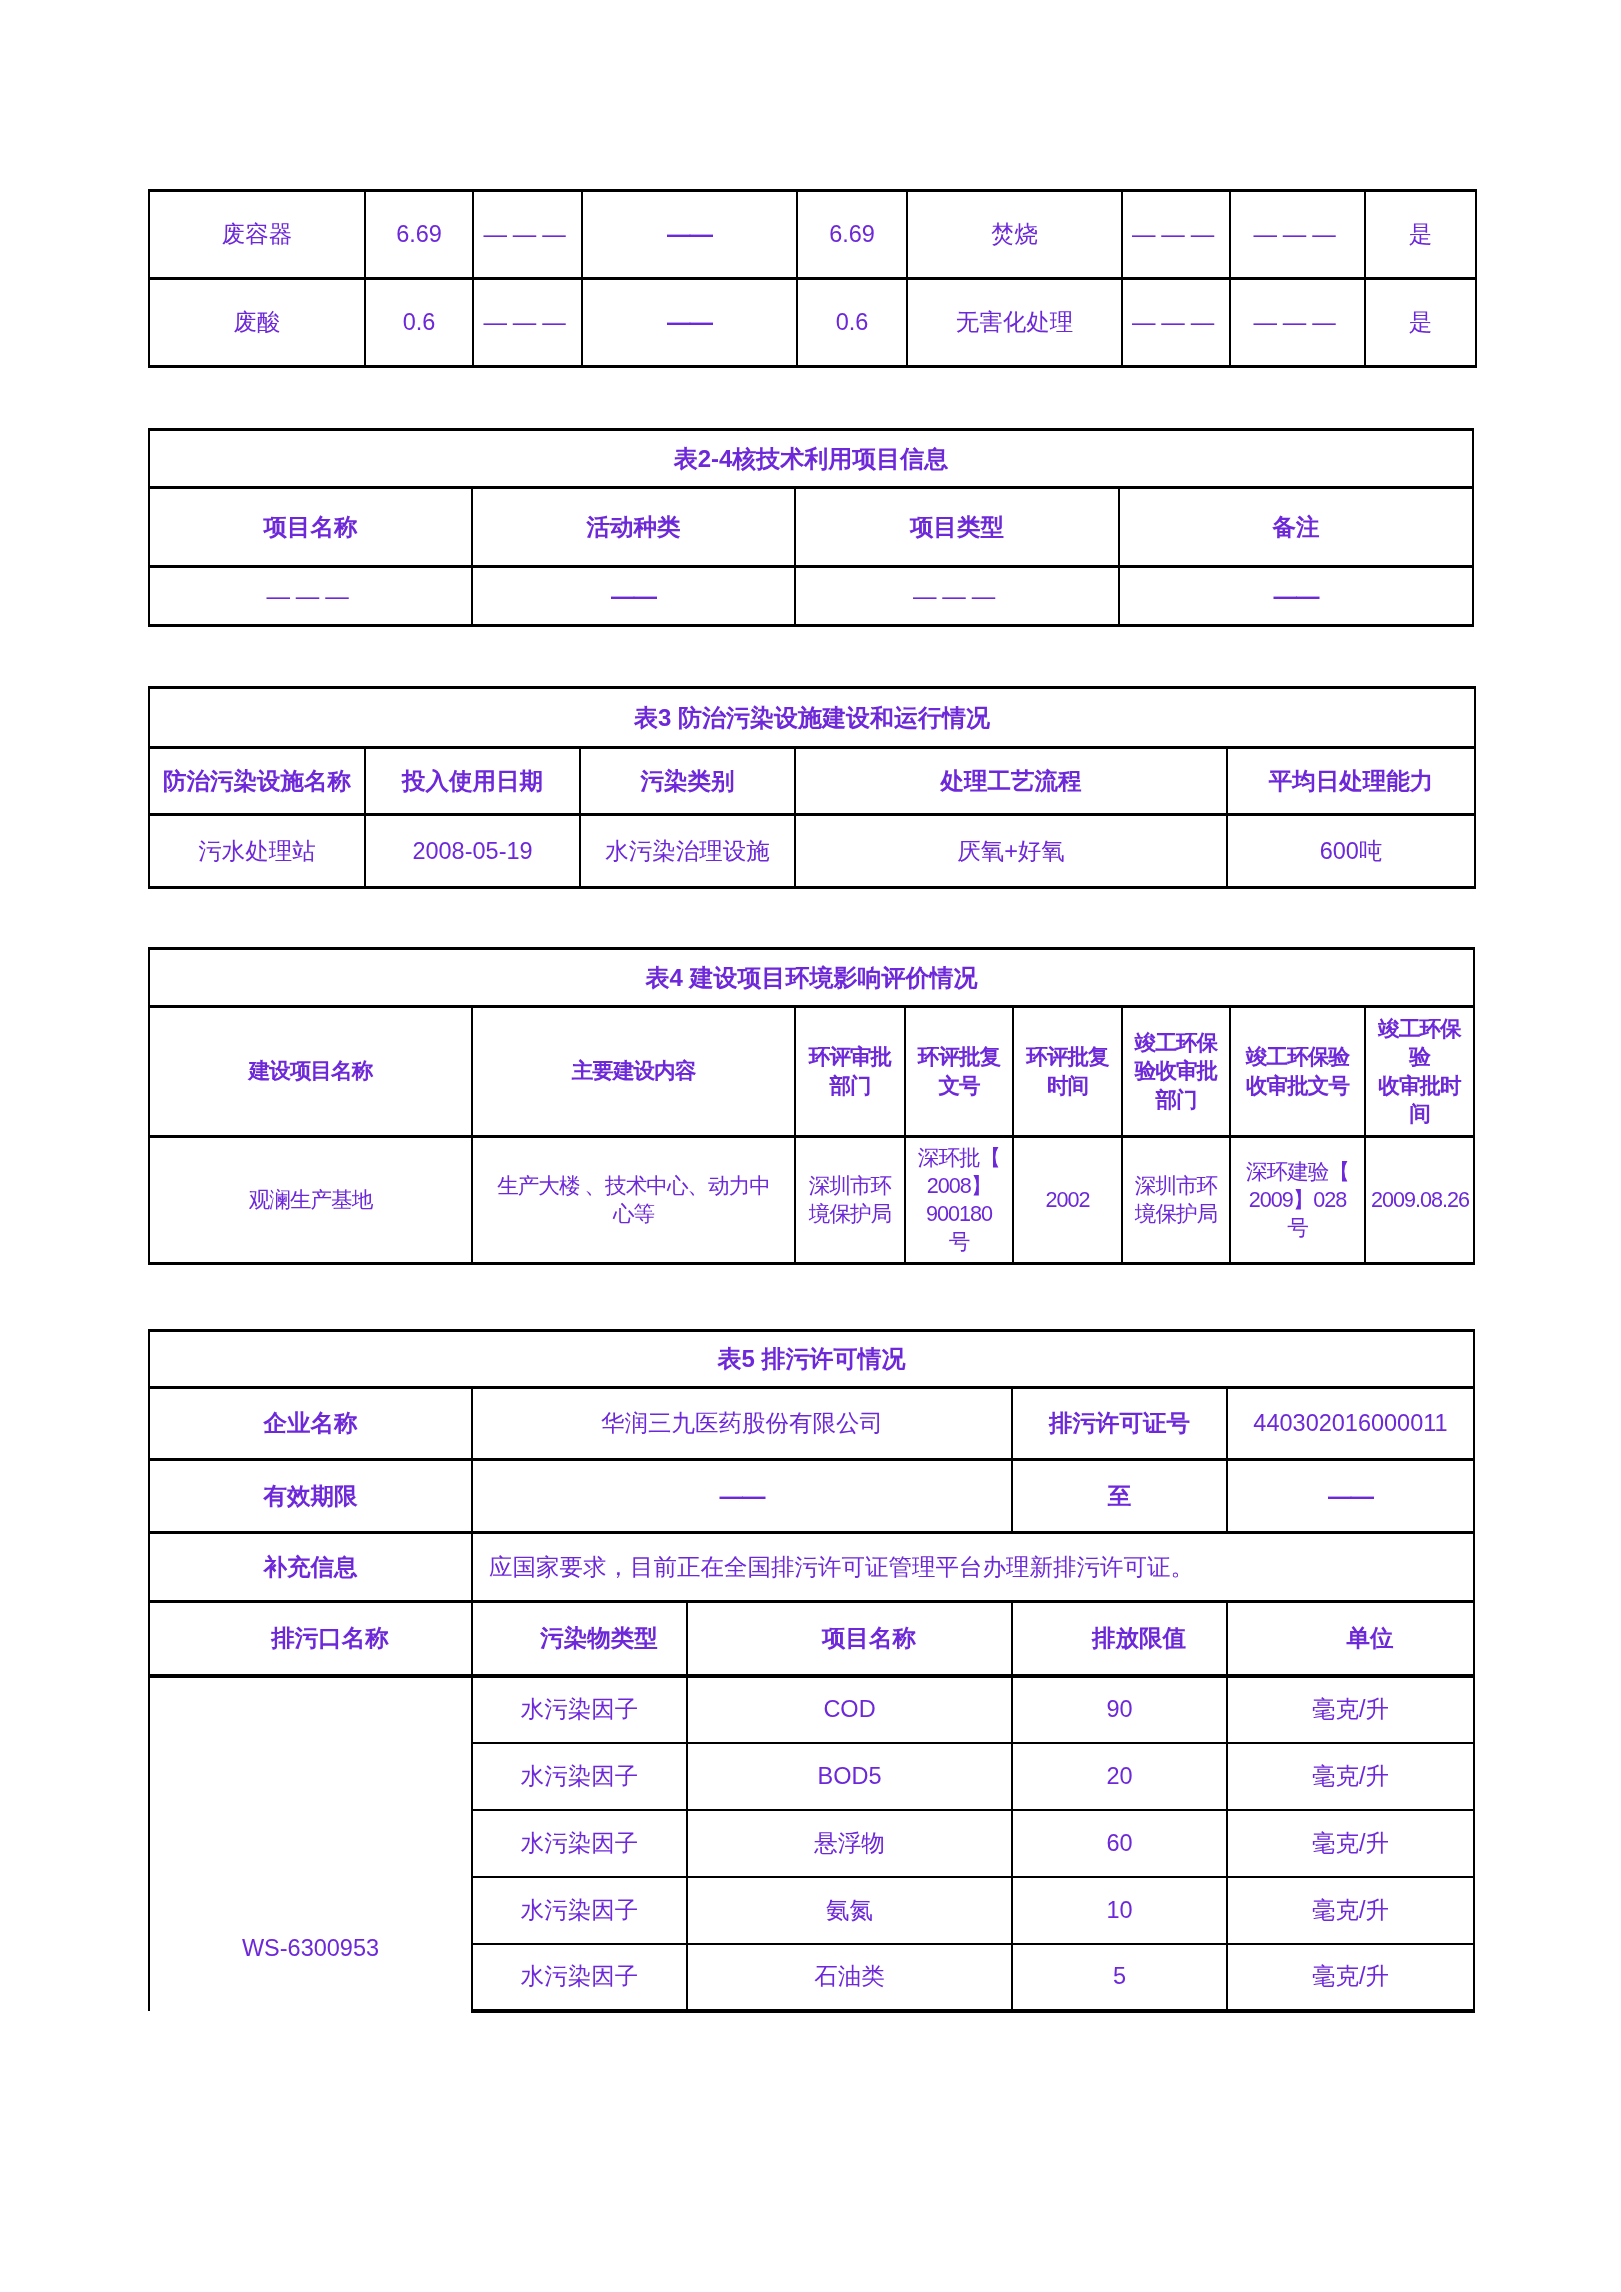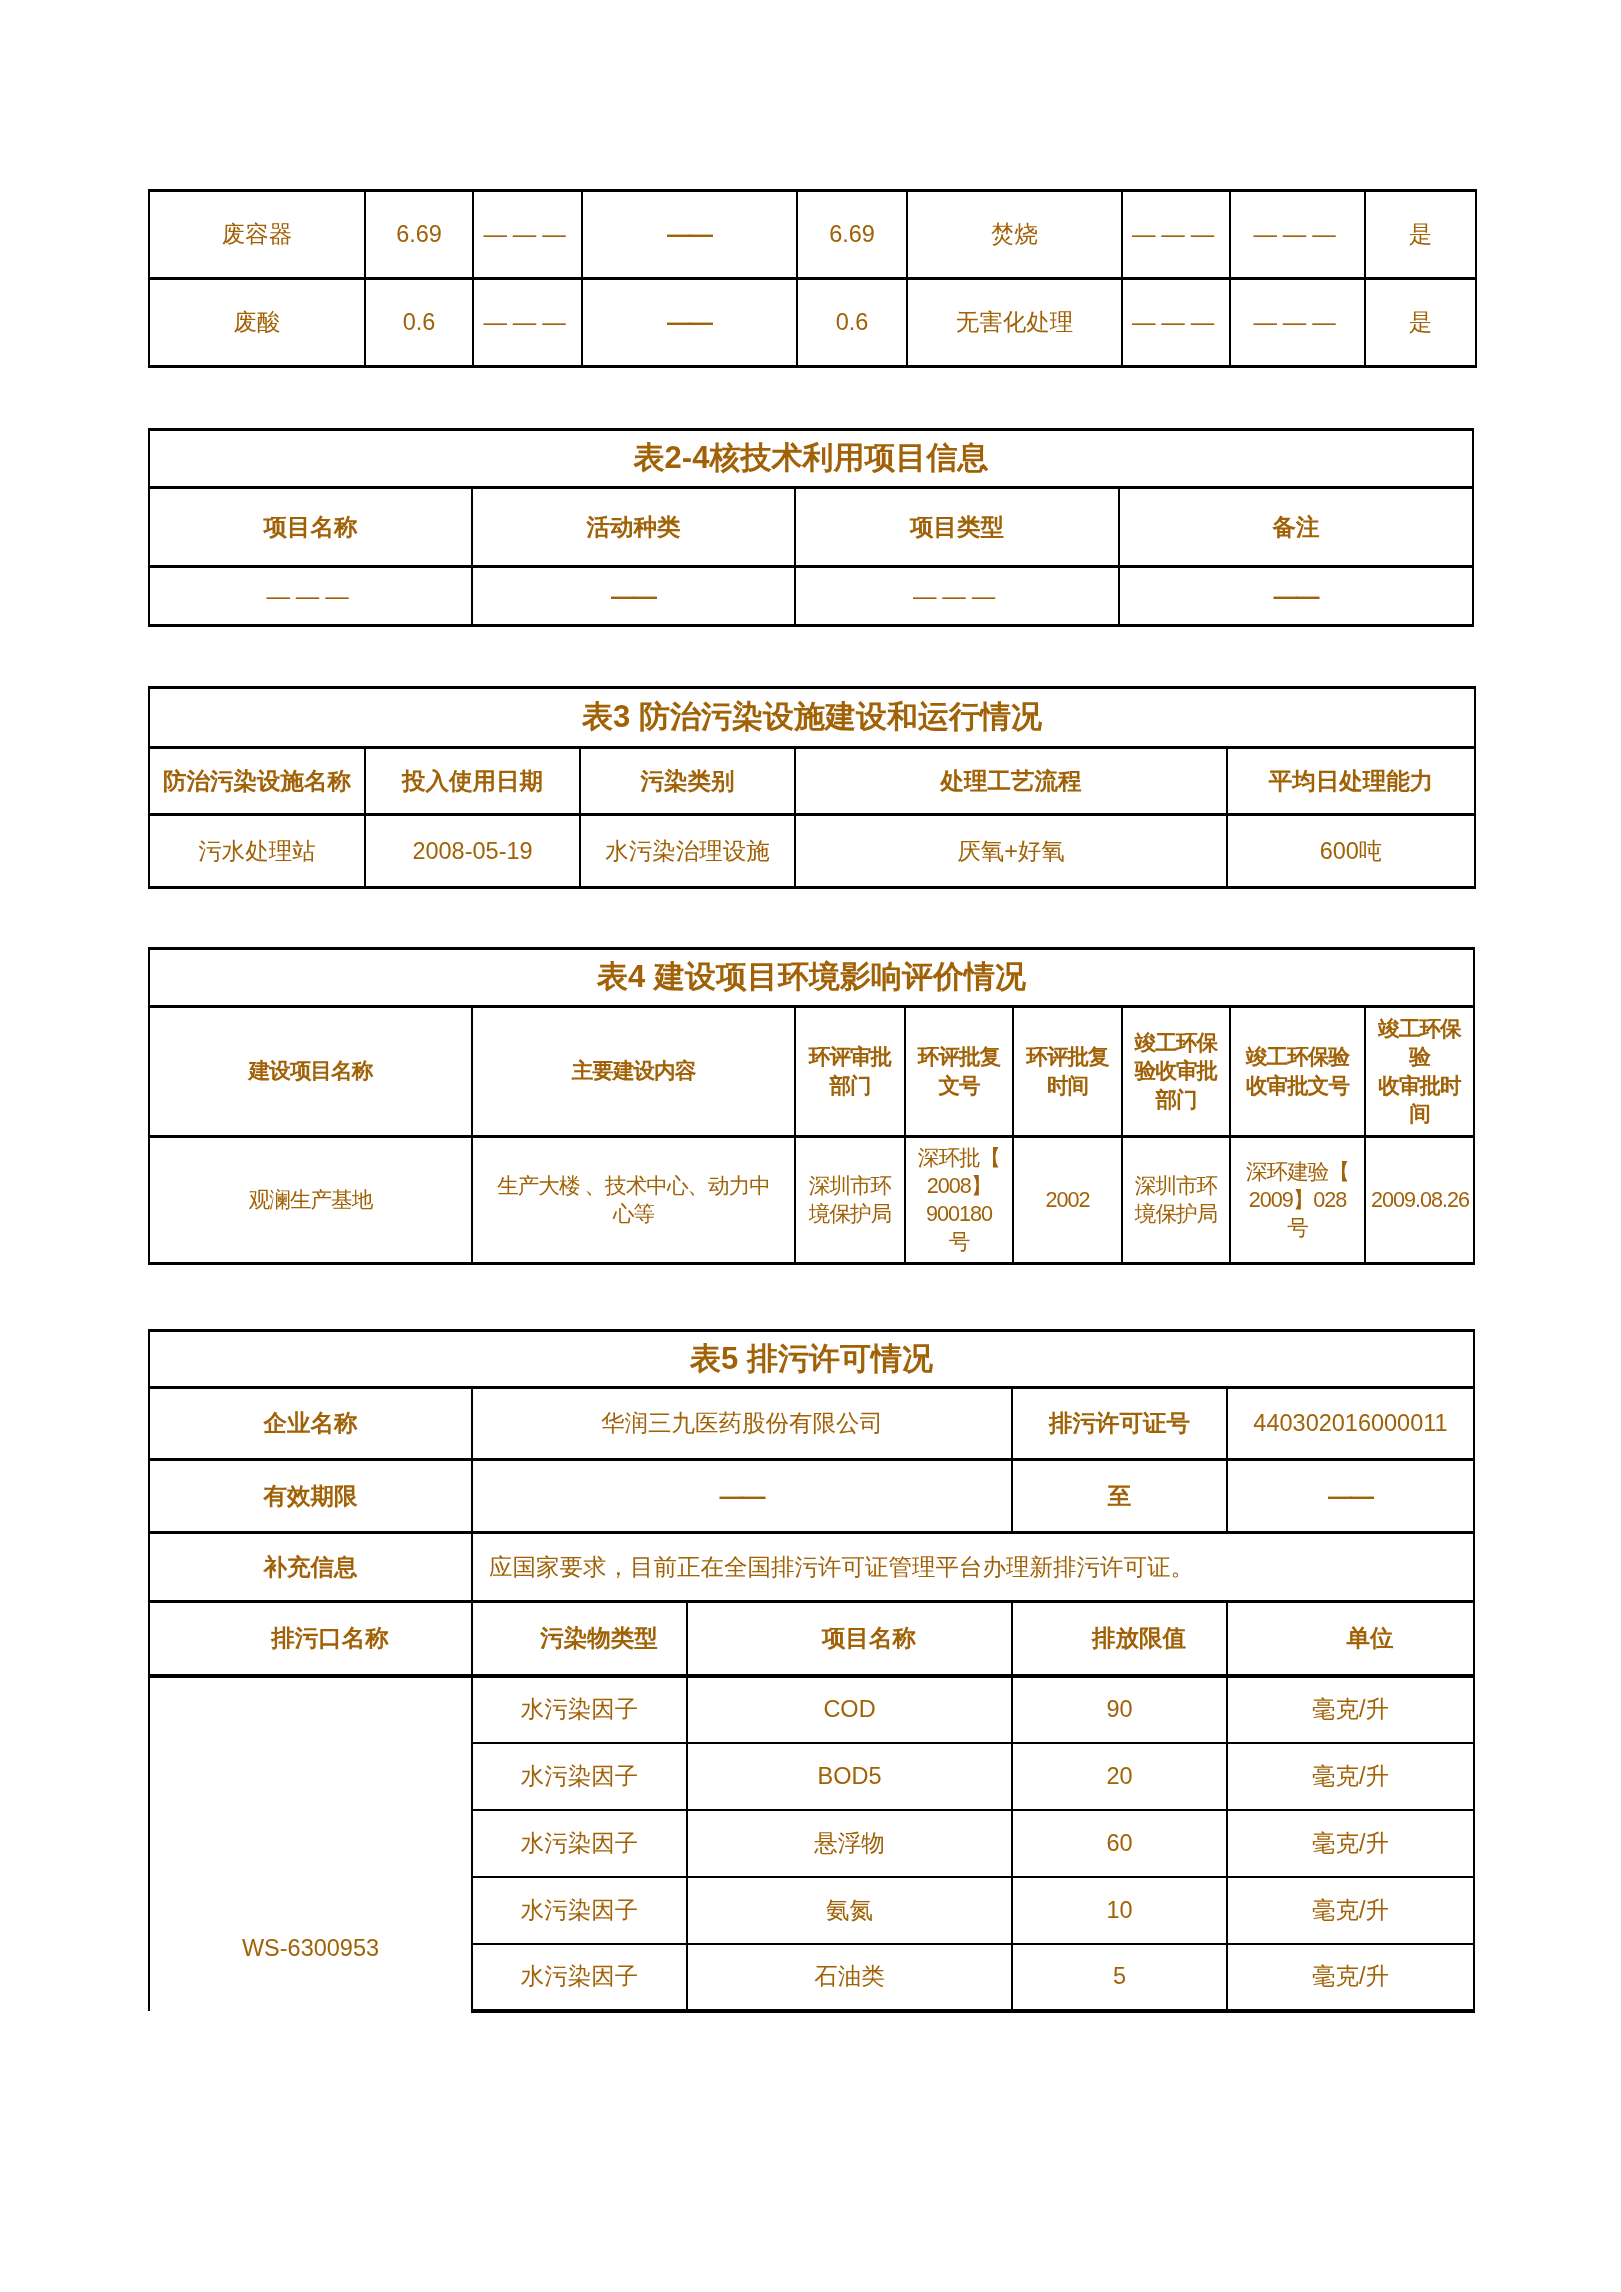--- a/index.html
+++ b/index.html
@@ -14,37 +14,37 @@
   .content{
     position:absolute;
     left:148px;
     top:189px;
     width:1325px;
   }
   table.tbl{
     border-collapse:collapse;
     table-layout:fixed;
     width:1325px;
-    color:#a16207;
+    color:#6d28d9;
     font-size:23.5px;
   }
   .tbl td,.tbl th{
     border:2px solid #000;
     border-top-width:3.9px;
     border-bottom-width:3.9px;
     text-align:center;
     vertical-align:middle;
     padding:2px 4.9px;
     white-space:pre-line;
     line-height:1.3;
     overflow:hidden;
     font-weight:normal;
   }
   .tbl th{font-weight:bold;}
-  .tbl th.title{font-size:31px;}
+  .tbl th.title{font-size:24px;}
   
   .tbl .dash{letter-spacing:5.9px;margin-right:-5.9px;}
   
   .tbl .line{font-weight:bold;letter-spacing:-1px;}
   
   .t1{margin-bottom:60px;} .t1 tr{height:88px;}
   .t2{margin-bottom:59px;}
   .t2 tr:nth-child(1){height:58px;} .t2 tr:nth-child(2){height:79px;} .t2 tr:nth-child(3){height:59px;}
   .t3{margin-bottom:58px;}
   .t3 tr:nth-child(1){height:60px;} .t3 tr:nth-child(2){height:67px;} .t3 tr:nth-child(3){height:73px;}

